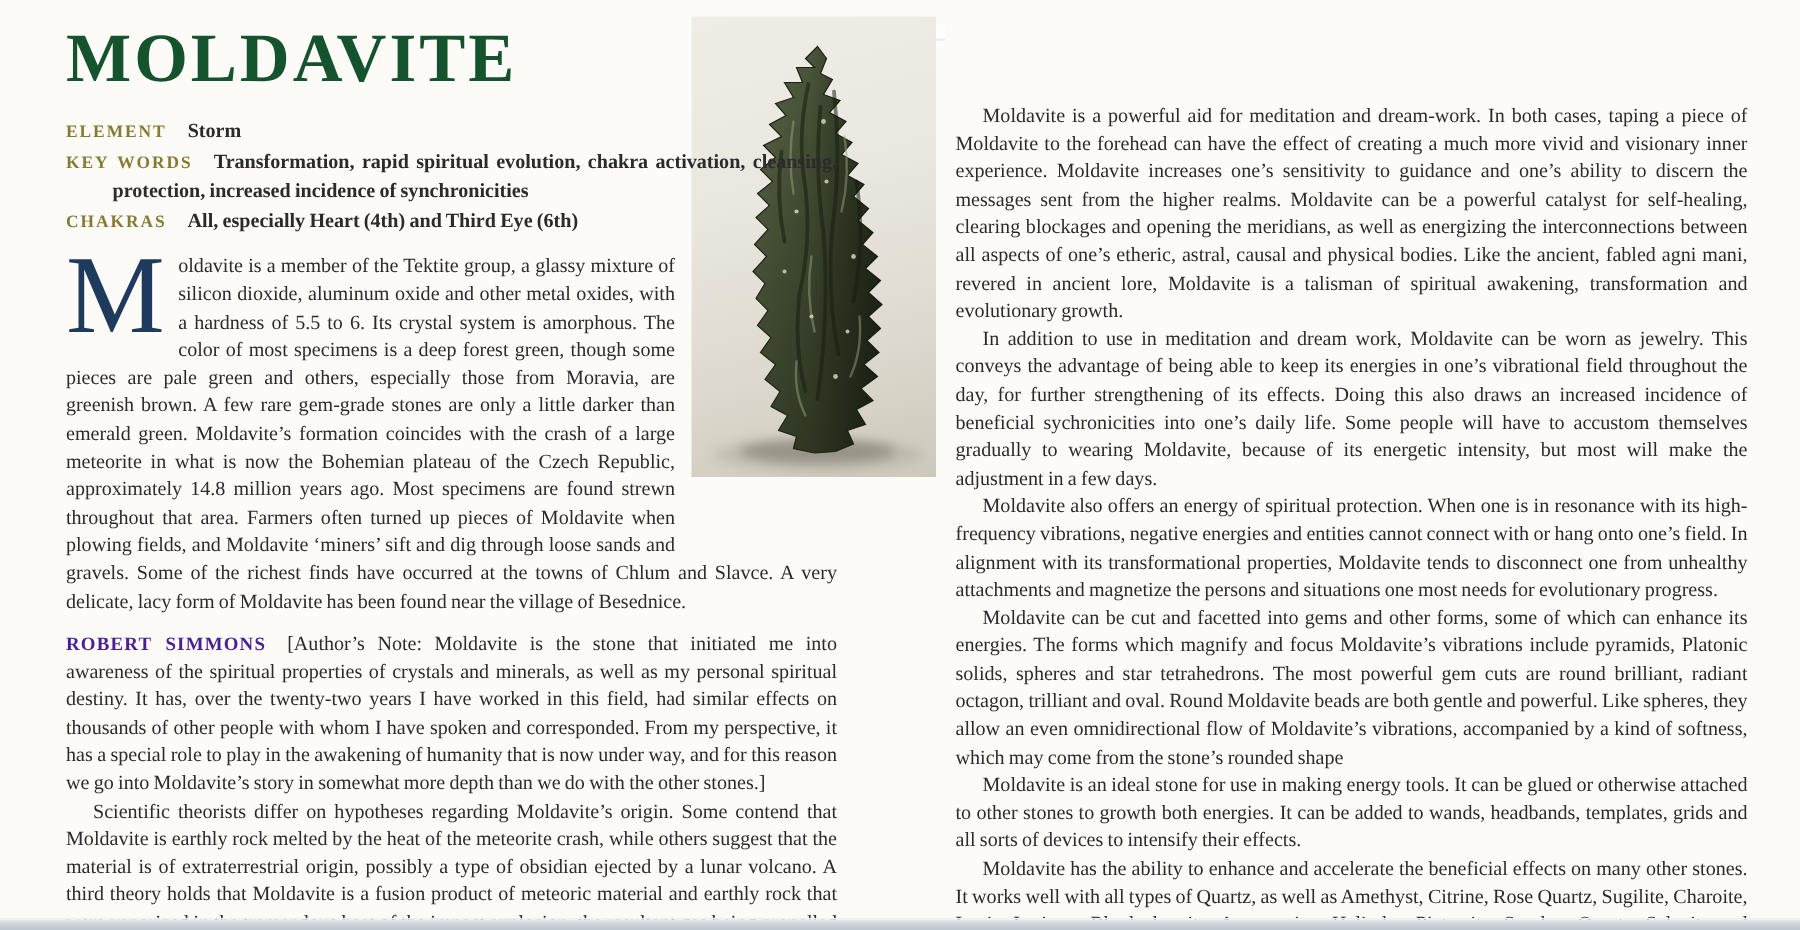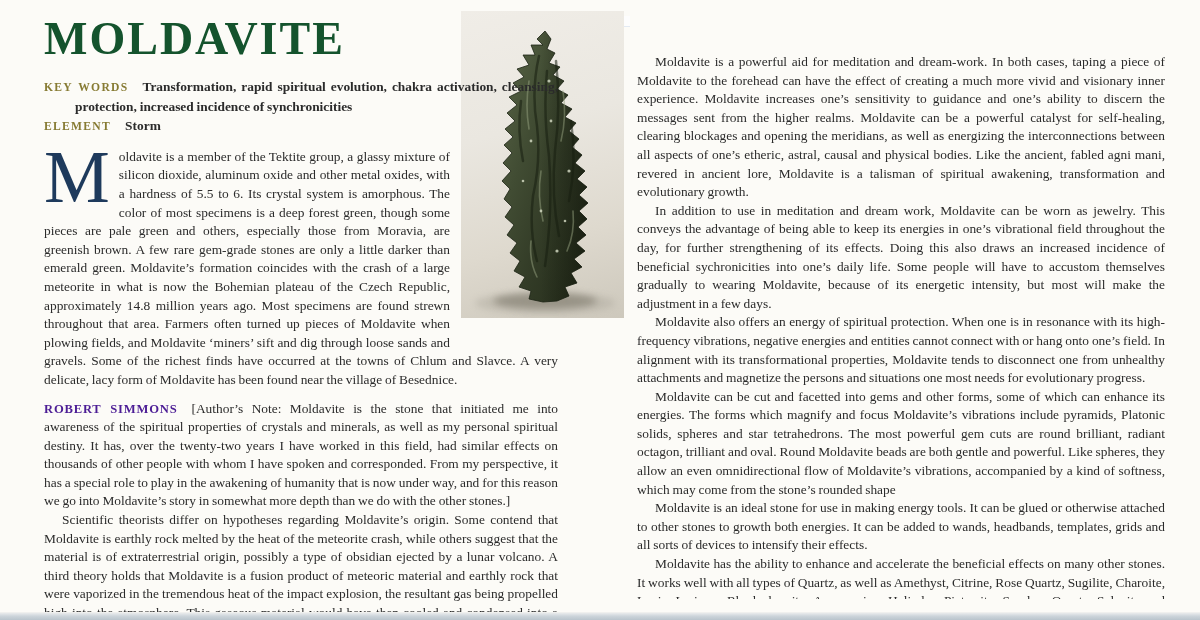--- a/index.html
+++ b/index.html
@@ -36,21 +36,21 @@
   p.intro { margin-top:11px; }
   .img-spacer { float:right; width:108px; height:194px; }
   .dropcap { float:left; font-size:74px; line-height:55px; height:56px; padding-top:2px;
              margin-right:9px; color:#1e3a5c; }
   p.author-para { margin-top:10px; }
   .author { font-size:12.6px; font-weight:bold; letter-spacing:.8px; color:#4c1d95;
             margin-right:14px; }
   p.origin { text-indent:18px; }
 
   
-  .right-col { position:absolute; left:637px; top:53px; width:528px; height:546px; overflow:hidden; }
+  .right-col { position:absolute; left:637px; top:68px; width:528px; height:546px; overflow:hidden; }
   .right-col p { text-indent:18px; }
 
   
   .bottom-bar { position:absolute; left:0; top:612px; width:1200px; height:8px;
                 background:linear-gradient(#e9ebec 0%,#ccd4da 45%,#b9c4cc 100%);
                 border-top:1px solid #f0f0ee; }
 </style>
 </head>
 <body>
 
@@ -109,22 +109,23 @@
         <circle cx="90" cy="110" r="1.4"></circle>
           <circle cx="104" cy="210" r="1.3"></circle>
       </g>
     </svg>
   </div>
 
   <div class="left-col col">
     <h1 class="title">MOLDAVITE</h1>
 
     <div class="attrs">
+      <p class="attr"><span class="attr-label">ELEMENT</span><span class="attr-text">Storm</span></p>
       <p class="attr"><span class="attr-label">KEY WORDS</span><span class="attr-text">Transformation, rapid spiritual evolution, chakra activation, cleansing, protection, increased incidence of synchronicities</span></p>
-      <p class="attr"><span class="attr-label">ELEMENT</span><span class="attr-text">Storm</span></p>
+      <p class="attr"><span class="attr-label">CHAKRAS</span><span class="attr-text">All, especially Heart (4th) and Third Eye (6th)</span></p>
     </div>
 
     <p class="intro"><span class="img-spacer"></span><span class="dropcap">M</span><span>oldavite is a member of the Tektite group, a glassy mixture of silicon dioxide, aluminum oxide and other metal oxides, with a hardness of 5.5 to 6. Its crystal system is amorphous. The color of most specimens is a deep forest green, though some pieces are pale green and others, especially those from Moravia, are greenish brown. A few rare gem-grade stones are only a little darker than emerald green. Moldavite’s formation coincides with the crash of a large meteorite in what is now the Bohemian plateau of the Czech Republic, approximately 14.8 million years ago. Most specimens are found strewn throughout that area. Farmers often turned up pieces of Moldavite when plowing fields, and Moldavite ‘miners’ sift and dig through loose sands and gravels. Some of the richest finds have occurred at the towns of Chlum and Slavce. A very delicate, lacy form of Moldavite has been found near the village of Besednice.</span></p>
 
     <p class="author-para"><span class="author">ROBERT SIMMONS</span><span>[Author’s Note: Moldavite is the stone that initiated me into awareness of the spiritual properties of crystals and minerals, as well as my personal spiritual destiny. It has, over the twenty-two years I have worked in this field, had similar effects on thousands of other people with whom I have spoken and corresponded. From my perspective, it has a special role to play in the awakening of humanity that is now under way, and for this reason we go into Moldavite’s story in somewhat more depth than we do with the other stones.]</span></p>
 
     <p class="origin">Scientific theorists differ on hypotheses regarding Moldavite’s origin. Some contend that Moldavite is earthly rock melted by the heat of the meteorite crash, while others suggest that the material is of extraterrestrial origin, possibly a type of obsidian ejected by a lunar volcano. A third theory holds that Moldavite is a fusion product of meteoric material and earthly rock that were vaporized in the tremendous heat of the impact explosion, the resultant gas being propelled high into the atmosphere. This gaseous material would have then cooled and condensed into a liquid glass which ‘rained’ down on the crater and surrounding areas.</p>
   </div>
 
   <div class="right-col col">

